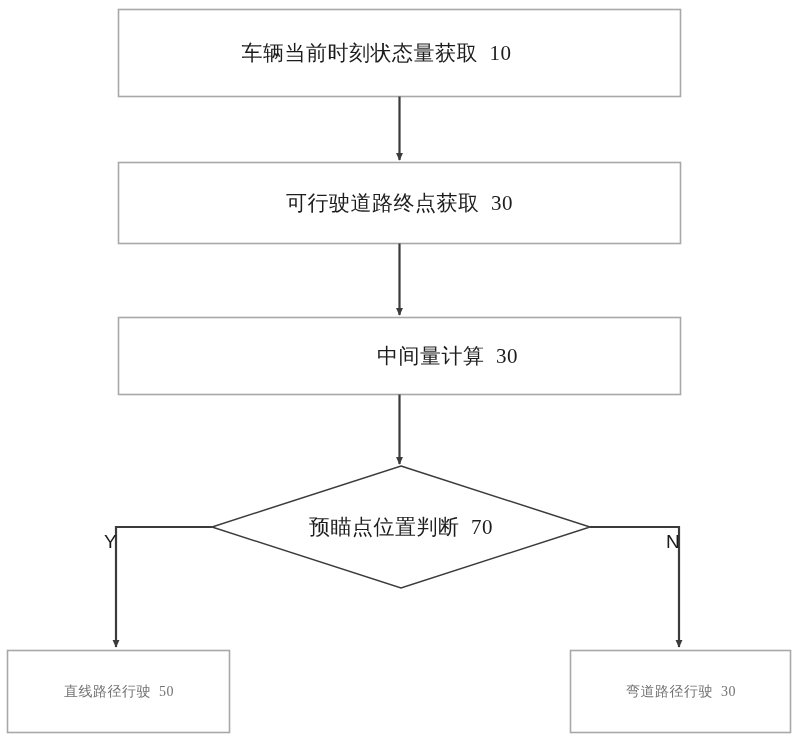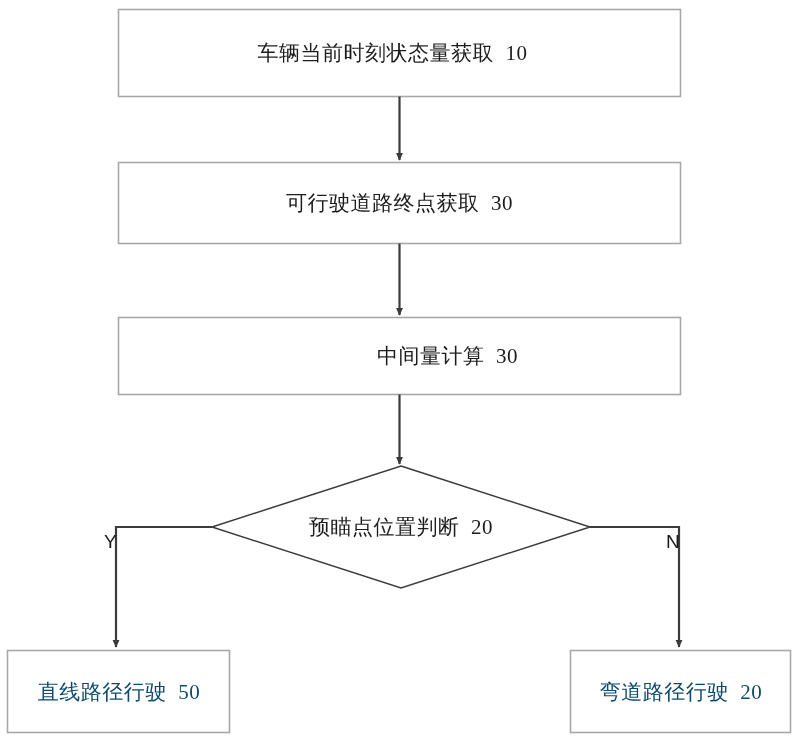--- a/index.html
+++ b/index.html
@@ -39,22 +39,22 @@
   }
   .process-label {
     font-size: 21px;
     color: #1c1c1c;
   }
   .decision-label {
     font-size: 21px;
     color: #1c1c1c;
   }
   .terminal-label {
-    font-size: 21px;
-    color: #0c4a6e;
+    font-size: 14px;
+    color: #737373;
   }
   .branch-label {
     position: absolute;
     font-family: "Liberation Sans", "DejaVu Sans", sans-serif;
     font-size: 19px;
     color: #1a1a1a;
     letter-spacing: 0;
   }
 </style>
 </head>
@@ -85,29 +85,29 @@
 
     <line x1="399.5" y1="243.5" x2="399.5" y2="315" stroke="#3b3b3b" stroke-width="2.2" marker-end="url(#arrowhead)"></line>
 
     <line x1="399.5" y1="394.5" x2="399.5" y2="464" stroke="#3b3b3b" stroke-width="2.2" marker-end="url(#arrowhead)"></line>
 
     <path d="M212,527 L116,527 L116,647" fill="none" stroke="#3b3b3b" stroke-width="2.2" marker-end="url(#arrowhead)"></path>
 
     <path d="M590,527 L679,527 L679,647" fill="none" stroke="#3b3b3b" stroke-width="2.2" marker-end="url(#arrowhead)"></path>
   </svg>
 
-  <div class="node-label process-label" style="left:118px; top:9px; width:517px; height:88px;margin-left:16px;">车辆当前时刻状态量获取  10</div>
+  <div class="node-label process-label" style="left:118px; top:9px; width:517px; height:88px;">车辆当前时刻状态量获取  10</div>
 
   <div class="node-label process-label" style="left:118px; top:162px; width:563px; height:82px;">可行驶道路终点获取  30</div>
 
   <div class="node-label process-label" style="left:118px; top:317px; width:563px; height:78px;padding-left:48px;">中间量计算  30</div>
 
-  <div class="node-label decision-label" style="left:212px; top:498px; width:378px; height:58px;">预瞄点位置判断  20</div>
+  <div class="node-label decision-label" style="left:212px; top:498px; width:378px; height:58px;">预瞄点位置判断  70</div>
 
   <div class="node-label terminal-label" style="left:8px; top:650px; width:222px; height:83px;">直线路径行驶  50</div>
 
-  <div class="node-label terminal-label" style="left:571px; top:650px; width:220px; height:83px;">弯道路径行驶  20</div>
+  <div class="node-label terminal-label" style="left:571px; top:650px; width:220px; height:83px;">弯道路径行驶  30</div>
 
   <div class="branch-label" style="left:104px; top:531px;">Y</div>
 
   <div class="branch-label" style="left:666px; top:531px;">N</div>
 
 </div>
 
 </body></html>

